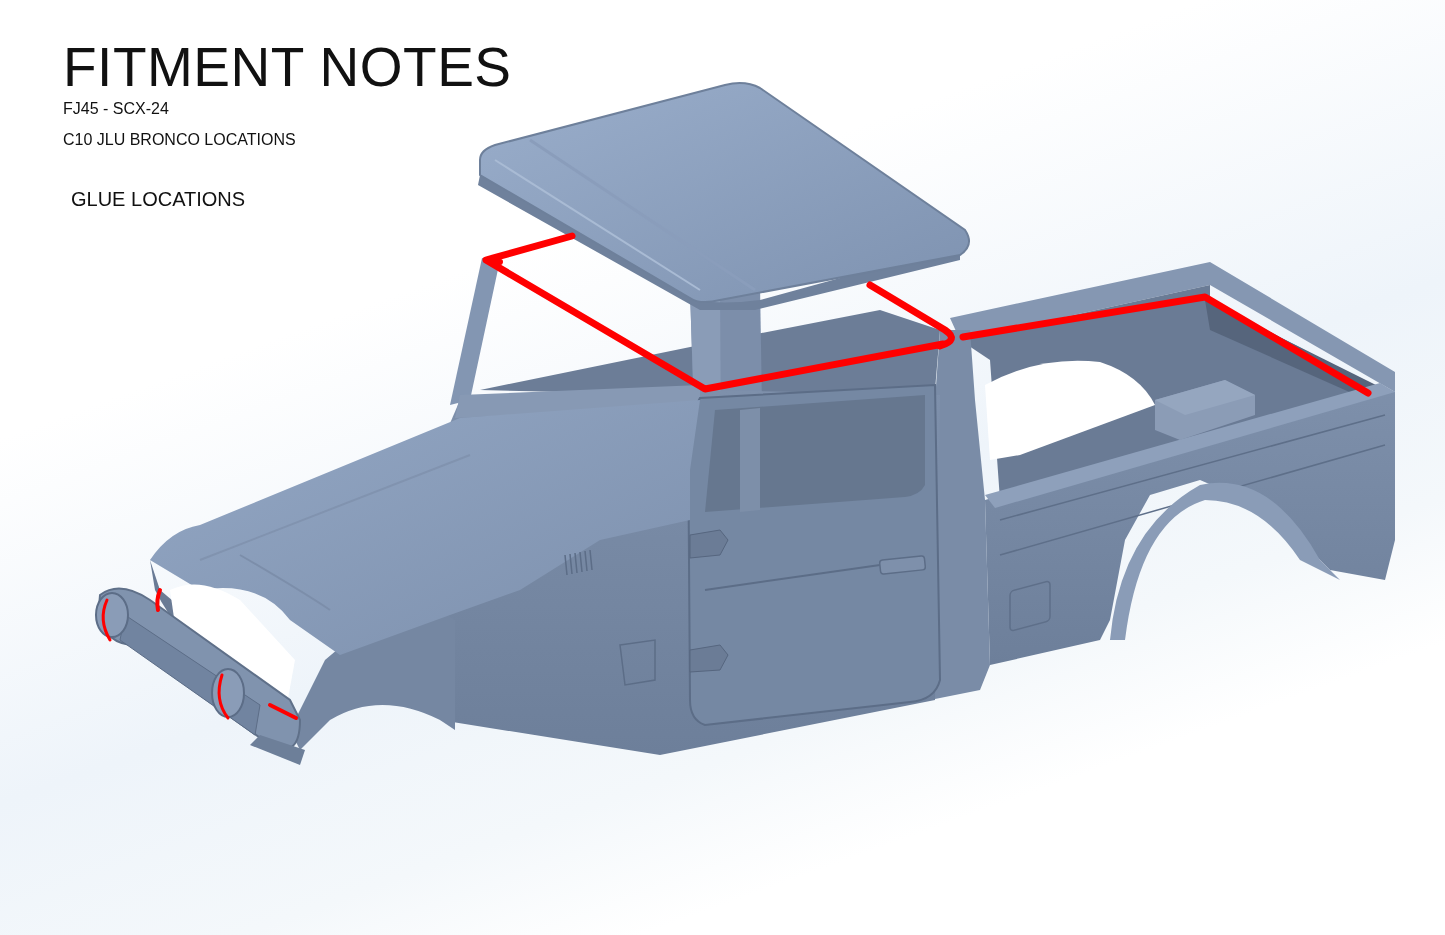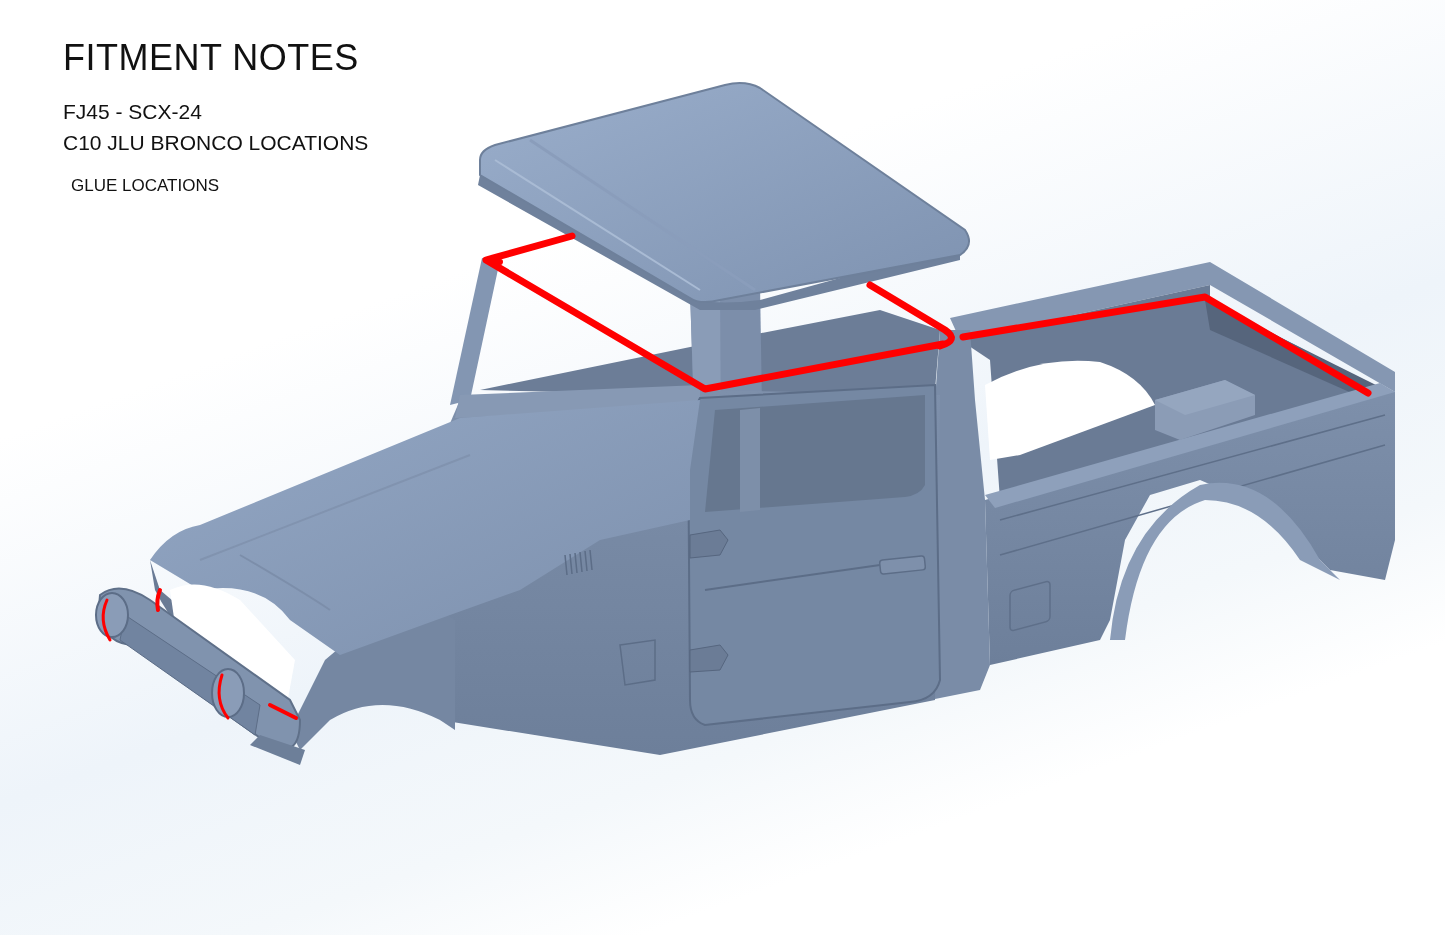--- a/index.html
+++ b/index.html
@@ -2,25 +2,25 @@
 <html><head>
 <meta charset="utf-8">
 <style>
   html, body { margin: 0; padding: 0; }
   body {
     width: 1445px; height: 935px; overflow: hidden; position: relative;
     background: linear-gradient(160deg, #ffffff 0%, #ffffff 30%, #eef4fa 55%, #f4f8fb 70%, #ffffff 80%);
     font-family: "Liberation Sans", "DejaVu Sans", sans-serif;
   }
   .notes { position: absolute; left: 63px; top: 20px; color: #111; }
-  .title { font-size: 36px; font-weight: 400; letter-spacing: 0.5px; line-height: 1; margin: 0; position: absolute; top: 20px; left: 0; white-space: nowrap; }
-  .sub { font-size: 21px; line-height: 1; position: absolute; left: 0; white-space: nowrap; }
+  .title { font-size: 55px; font-weight: 400; letter-spacing: 0.5px; line-height: 1; margin: 0; position: absolute; top: 20px; left: 0; white-space: nowrap; }
+  .sub { font-size: 16px; line-height: 1; position: absolute; left: 0; white-space: nowrap; }
   .sub1 { top: 81px; }
   .sub2 { top: 112px; }
-  .glue { font-size: 17px; position: absolute; left: 8px; top: 156px; white-space: nowrap; }
+  .glue { font-size: 20px; position: absolute; left: 8px; top: 168px; white-space: nowrap; }
   svg.model { position: absolute; left: 0; top: 0; }
 </style>
 </head>
 <body>
 
 <div class="notes">
   <h1 class="title">FITMENT NOTES</h1>
   <div class="sub sub1">FJ45 - SCX-24</div>
   <div class="sub sub2">C10 JLU BRONCO LOCATIONS</div>
   <div class="glue">GLUE LOCATIONS</div>

